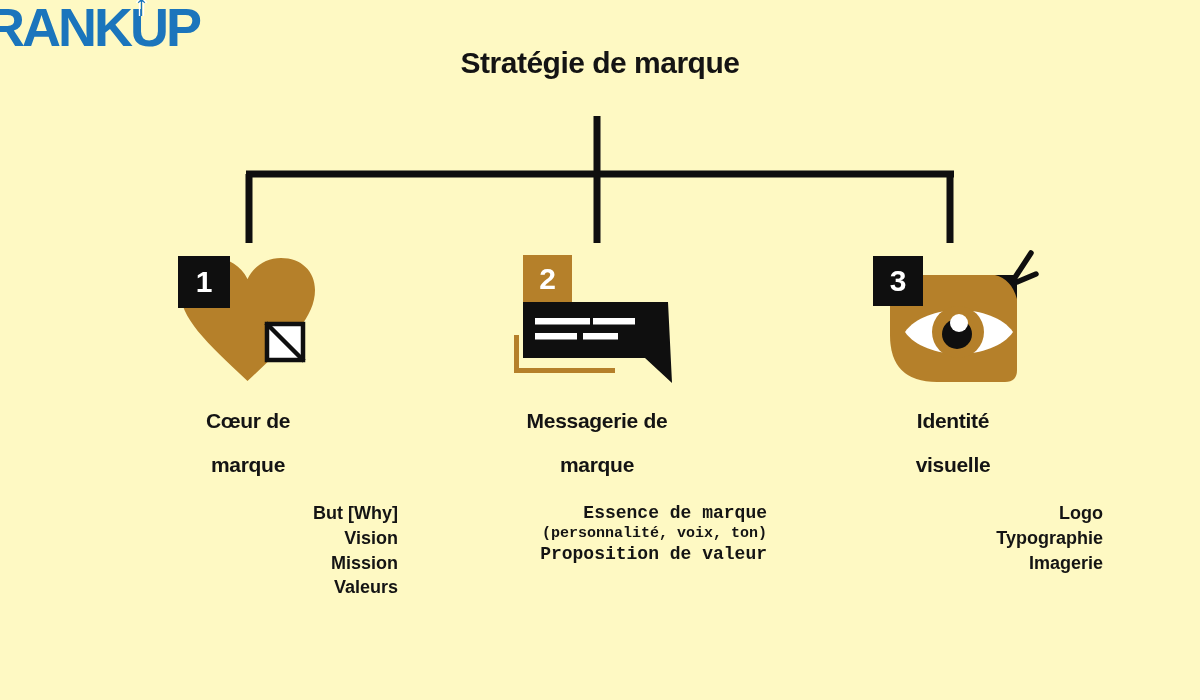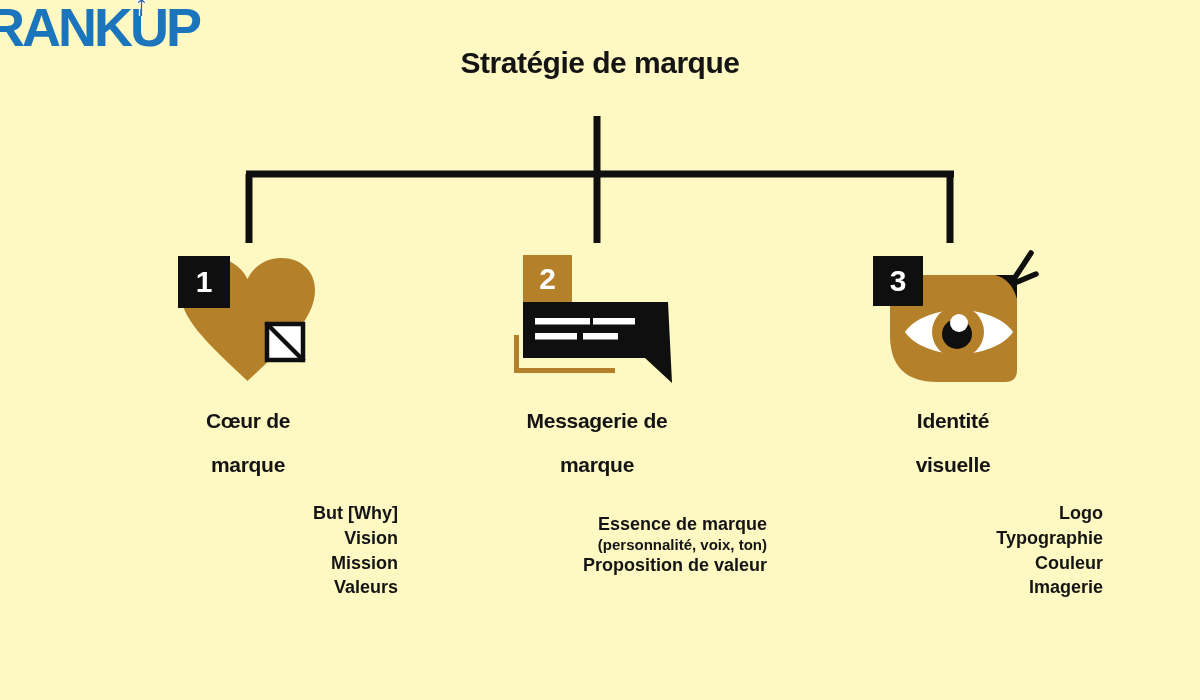--- a/index.html
+++ b/index.html
@@ -45,21 +45,21 @@
   }
   .hd1{left:88px;top:399px;width:320px;}
   .hd2{left:417px;top:399px;width:360px;}
   .hd3{left:793px;top:399px;width:320px;}
   
   .list{
     position:absolute;text-align:right;font-weight:700;font-size:18px;
     line-height:24.8px;color:#141414;
   }
   .ls1{left:98px;top:501px;width:300px;}
-  .ls2{left:427px;top:512px;width:340px;}
+  .ls2{left:427px;top:501px;width:340px;font-family:Liberation Mono, monospace;}
   .ls3{left:803px;top:501px;width:300px;}
   .subnote{font-size:15px;line-height:16px;}
 </style>
 </head>
 <body>
 
 <div class="canvas">
 
   <div class="logo">
     <span class="logo-text">RANKUP</span>
@@ -126,17 +126,16 @@
     <div>Valeurs</div>
   </div>
   <div class="list ls2">
     <div>Essence de marque</div>
     <div class="subnote">(personnalité, voix, ton)</div>
     <div>Proposition de valeur</div>
   </div>
   <div class="list ls3">
     <div>Logo</div>
     <div>Typographie</div>
-    <div>Couleur</div>
     <div>Imagerie</div>
   </div>
 
 </div>
 
 </body></html>

